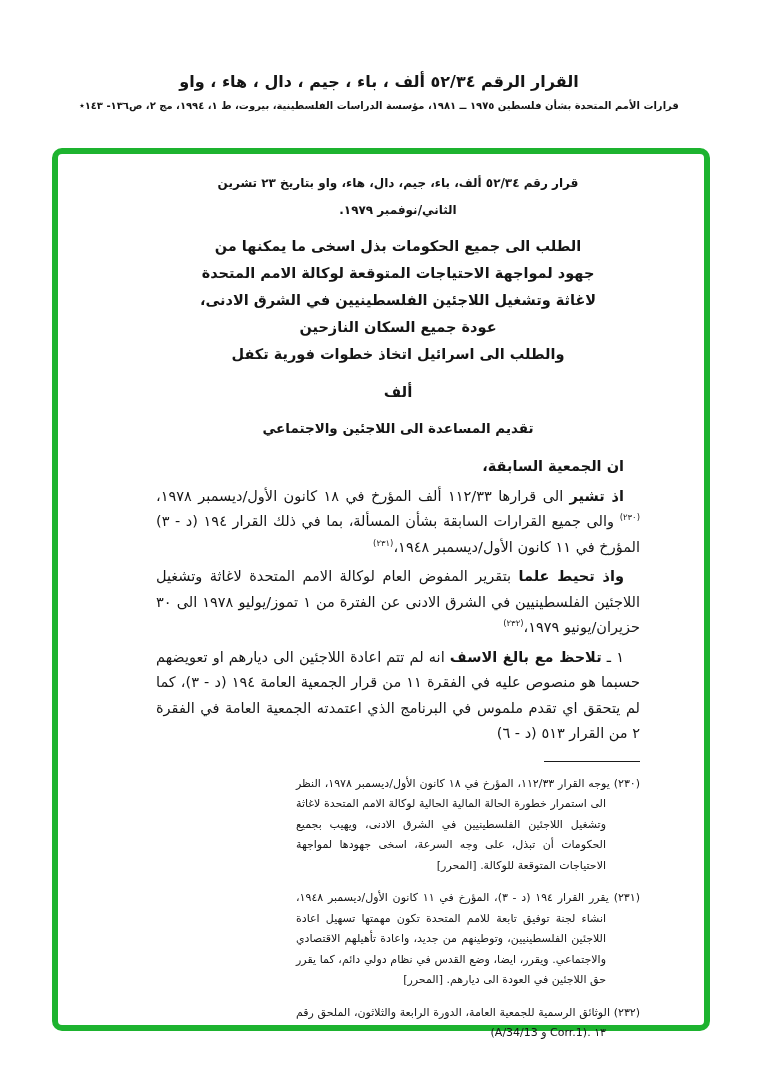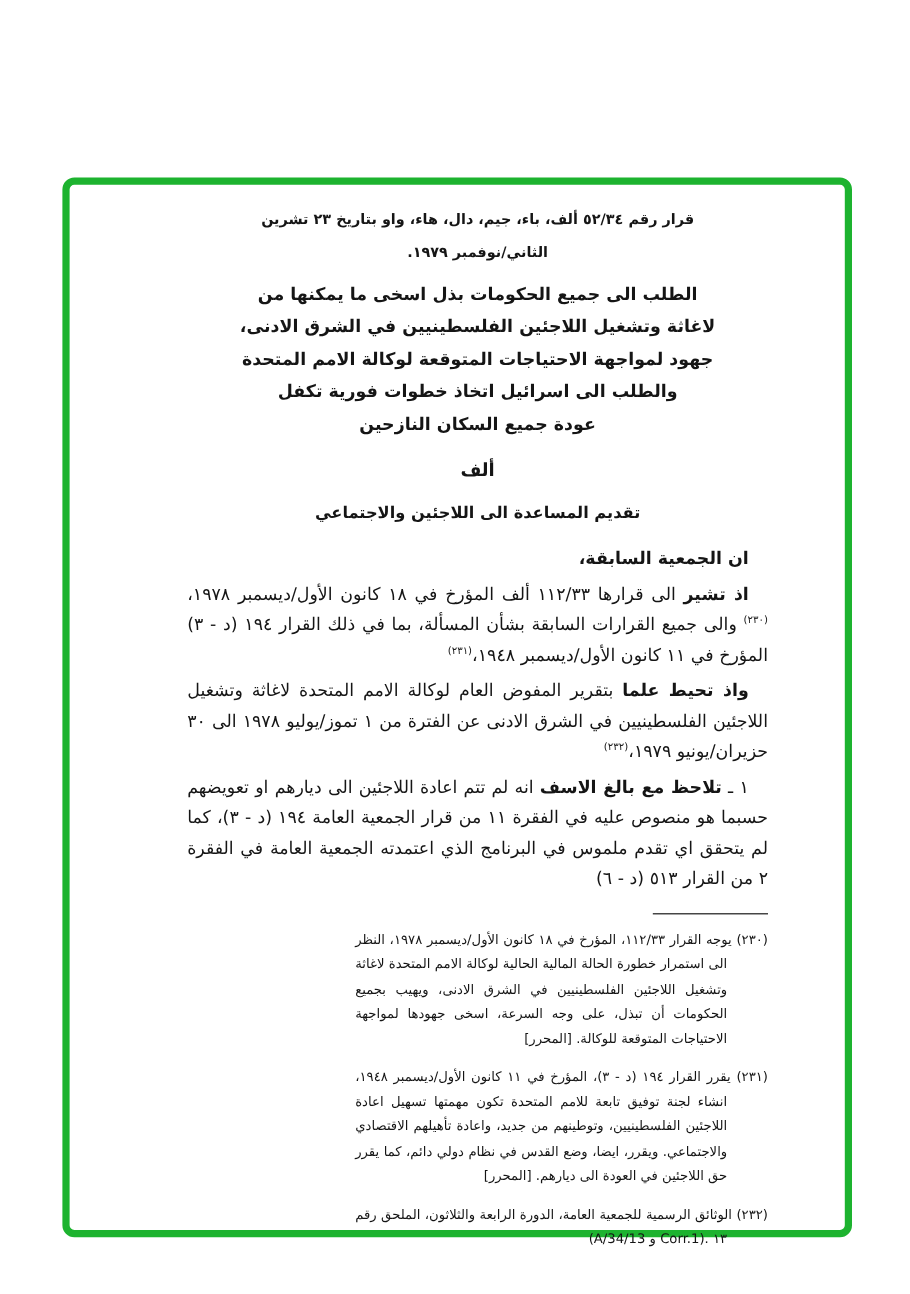--- a/index.html
+++ b/index.html
@@ -63,36 +63,40 @@
   .page-number {
     position: absolute; top: 1032px; left: 0; right: 0;
     text-align: center; font-size: 9px; color: #222;
   }
 </style>
 </head>
 <body>
 
 <div class="page">
 
+  <div class="doc-header">
+    <div class="doc-title">القرار الرقم ٥٢/٣٤ ألف ، باء ، جيم ، دال ، هاء ، واو</div>
+    <div class="doc-source">قرارات الأمم المتحدة بشأن فلسطين ١٩٧٥ ــ ١٩٨١، مؤسسة الدراسات الفلسطينية، بيروت، ط ١، ١٩٩٤، مج ٢، ص١٣٦- ١٤٣٭</div>
+  </div>
 
   <div class="green-box" style="border-color: rgb(29, 179, 47);"></div>
 
   <div class="content">
 
     <div class="intro">
       <div>قرار رقم ٥٢/٣٤ ألف، باء، جيم، دال، هاء، واو بتاريخ ٢٣ تشرين</div>
       <div>الثاني/نوفمبر ١٩٧٩.</div>
     </div>
 
     <div class="title-block">
       <div>الطلب الى جميع الحكومات بذل اسخى ما يمكنها من</div>
+      <div>جهود لمواجهة الاحتياجات المتوقعة لوكالة الامم المتحدة</div>
       <div>لاغاثة وتشغيل اللاجئين الفلسطينيين في الشرق الادنى،</div>
-      <div>جهود لمواجهة الاحتياجات المتوقعة لوكالة الامم المتحدة</div>
+      <div>عودة جميع السكان النازحين</div>
       <div>والطلب الى اسرائيل اتخاذ خطوات فورية تكفل</div>
-      <div>عودة جميع السكان النازحين</div>
     </div>
 
     <div class="section-letter">ألف</div>
 
     <div class="section-title">تقديم المساعدة الى اللاجئين والاجتماعي</div>
 
     <p class="opening">ان الجمعية السابقة،</p>
 
     <p class="para"><span class="lead">اذ تشير</span><span> الى قرارها ١١٢/٣٣ ألف المؤرخ في ١٨ كانون الأول/ديسمبر ١٩٧٨،</span><sup class="ref">(٢٣٠)</sup><span> والى جميع القرارات السابقة بشأن المسألة، بما في ذلك القرار ١٩٤ (د - ٣) المؤرخ في ١١ كانون الأول/ديسمبر ١٩٤٨،</span><sup class="ref">(٢٣١)</sup></p>
 

